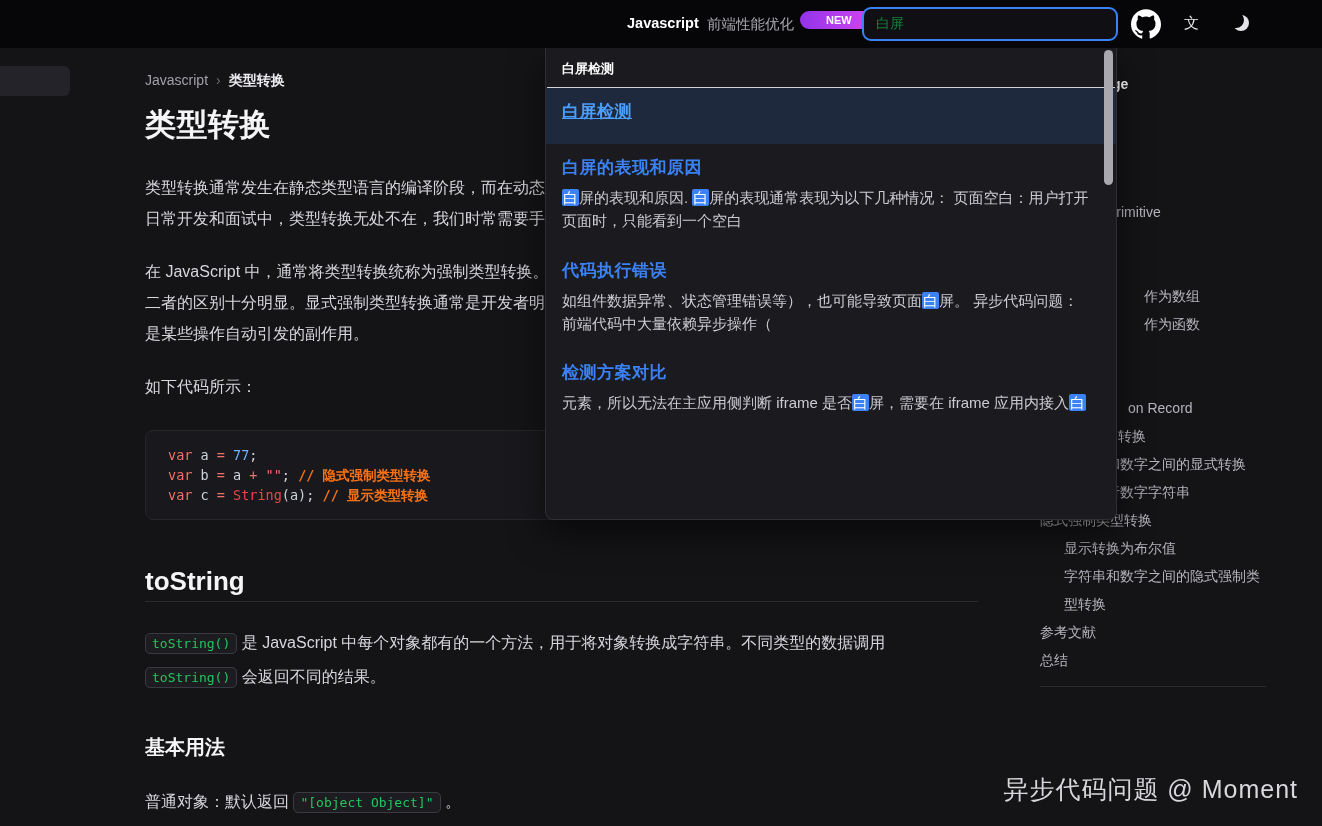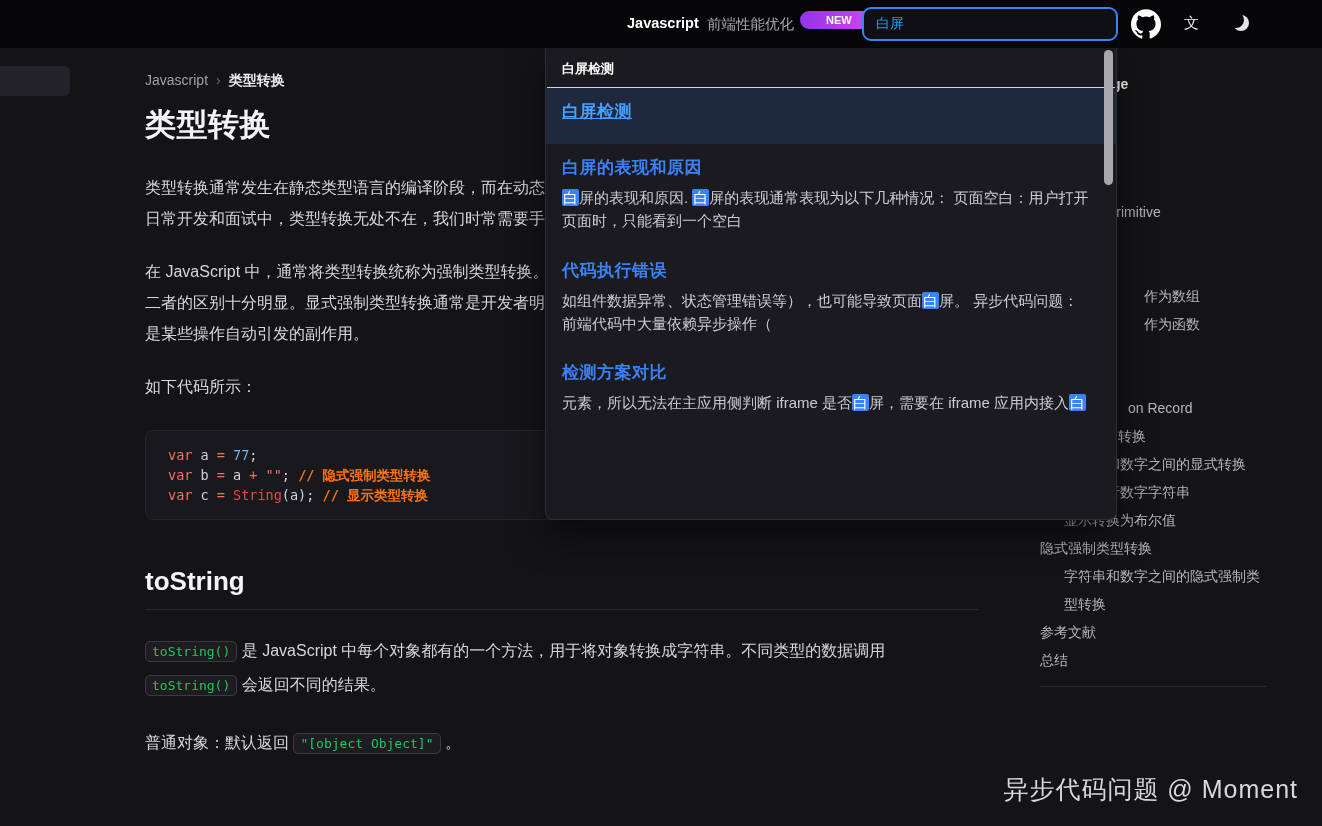--- a/index.html
+++ b/index.html
@@ -12,21 +12,21 @@
   }
 
   
   .navbar { position:absolute; top:0; left:0; width:1322px; height:48px; background:#060608; z-index:50; }
   .nav-link1 { position:absolute; left:627px; top:15px; font-size:14.5px; font-weight:600; color:#ffffff; cursor:pointer; }
   .nav-link2 { position:absolute; left:707px; top:15px; font-size:14.5px; color:#a8a8b0; cursor:pointer; }
   .new-badge { position:absolute; left:800px; top:11px; font-size:11px; font-weight:700; color:#fff;
     padding:3px 26px; border-radius:11px; background:linear-gradient(90deg,#9333ea,#d946ef); }
   .search-input { position:absolute; left:862px; top:7px; width:256px; height:34px;
     background:#101014; border:2px solid #3b82f6; border-radius:9px; outline:none;
-    color:#0ea5e9; font-size:14px; padding:0 12px; font-family:inherit; }
+    color:#15803d; font-size:14px; padding:0 12px; font-family:inherit; }
   .gh-icon { position:absolute; left:1131px; top:9px; width:30px; height:30px; cursor:pointer; }
   .translate-icon { position:absolute; left:1184px; top:14px; font-size:15px; color:#e8e8ec; cursor:pointer; }
   .moon-icon { position:absolute; left:1233px; top:15px; width:16px; height:16px; border-radius:50%;
     box-shadow:inset -5px -3px 0 0 #e4e4e8; cursor:pointer; }
 
   
   .sidebar-stub { position:absolute; left:0; top:66px; width:70px; height:30px; background:#232329; border-radius:0 6px 6px 0; z-index:2; }
 
   
   .main { position:absolute; left:145px; top:48px; width:833px; z-index:1; }
@@ -41,21 +41,21 @@
     font-size:13.5px; line-height:20px; overflow:hidden; }
   .code-line { white-space:pre; }
   .tok-kw  { color:#f47067; }
   .tok-op  { color:#f47067; }
   .tok-str { color:#f47067; }
   .tok-num { color:#6cb6ff; }
   .tok-fn  { color:#ef4444; }
   .tok-cm  { color:#f97316;font-weight:bold; }
   .tok-pl  { color:#cdd3da; }
   h2.section-title { margin-top:46px; font-size:26px; font-weight:700; color:#f5f5f7;
-    padding-bottom:12px; border-bottom:1px solid #2a2a30; }
+    padding-bottom:4px; border-bottom:1px solid #2a2a30; }
   .rich-para { margin-top:24px; font-size:16px; line-height:33px; color:#d6d6dc; }
   .inline-code { font-family:"DejaVu Sans Mono","Liberation Mono",monospace; font-size:13px;
     border:1px solid #3a3a42; background:#1d1d21; border-radius:5px; padding:2px 6px; color:#22c55e; }
   h3.sub-title { margin-top:40px; font-size:20px; font-weight:700; color:#f5f5f7; }
 
   
   .toc { position:absolute; left:1040px; top:70px; width:228px; z-index:1; }
   .toc-header { font-size:14px; font-weight:700; color:#ffffff; margin:6px 0 18px; height:20px; }
   .toc-item { font-size:14px; color:#b4b4bc; height:28px; line-height:28px; white-space:nowrap; cursor:pointer; }
   .toc-item.wrap { white-space:normal; height:56px; line-height:28px; }
@@ -102,20 +102,21 @@
   </div>
   <h1 class="page-title">类型转换</h1>
   <div class="intro">
       <p class="para">类型转换通常发生在静态类型语言的编译阶段，而在动态<br>日常开发和面试中，类型转换无处不在，我们时常需要手</p>
       <p class="para">在 JavaScript 中，通常将类型转换统称为强制类型转换。<br>二者的区别十分明显。显式强制类型转换通常是开发者明<br>是某些操作自动引发的副作用。</p>
       <p class="para">如下代码所示：</p>
     </div>
   <pre class="code-block" id="code1"><div class="code-line"><span class="tok-kw">var</span><span class="tok-pl"> a </span><span class="tok-op">=</span><span class="tok-pl"> </span><span class="tok-num">77</span><span class="tok-pl">;</span></div><div class="code-line"><span class="tok-kw">var</span><span class="tok-pl"> b </span><span class="tok-op">=</span><span class="tok-pl"> a </span><span class="tok-op">+</span><span class="tok-pl"> </span><span class="tok-str">""</span><span class="tok-pl">; </span><span class="tok-cm">// 隐式强制类型转换</span></div><div class="code-line"><span class="tok-kw">var</span><span class="tok-pl"> c </span><span class="tok-op">=</span><span class="tok-pl"> </span><span class="tok-fn">String</span><span class="tok-pl">(a)</span><span class="tok-pl">; </span><span class="tok-cm">// 显示类型转换</span></div></pre>
   <h2 class="section-title">toString</h2>
   <p class="rich-para" id="tostring-para"><code class="inline-code">toString()</code> 是 JavaScript 中每个对象都有的一个方法，用于将对象转换成字符串。不同类型的数据调用 <code class="inline-code">toString()</code> 会返回不同的结果。</p>
+  <h3 class="sub-title">基本用法</h3>
   <p class="rich-para" id="basic-para">普通对象：默认返回 <code class="inline-code">"[object Object]"</code> 。</p>
 
 </main>
 
 <aside class="toc">
   <div class="toc-header" style="margin-left:72px;">ge</div>
   <div>
       <div class="toc-item" style="margin-left: 0px;"></div>
       <div class="toc-item" style="margin-left: 63px;">类</div>
       <div class="toc-item" style="margin-left: 0px;"></div>
@@ -123,22 +124,22 @@
       <div class="toc-item" style="margin-left: 55px;">化</div>
       <div class="toc-item" style="margin-left: 0px;"></div>
       <div class="toc-item" style="margin-left: 104px;">作为数组</div>
       <div class="toc-item" style="margin-left: 104px;">作为函数</div>
       <div class="toc-item" style="margin-left: 0px;"></div>
       <div class="toc-item" style="margin-left: 0px;"></div>
       <div class="toc-item" style="margin-left: 88px;">on Record</div>
       <div class="toc-item" style="margin-left: 78px;">转换</div>
       <div class="toc-item" style="margin-left: 24px;">字符串和数字之间的显式转换</div>
       <div class="toc-item" style="margin-left: 24px;">显式解析数字字符串</div>
+      <div class="toc-item" style="margin-left: 0px;">隐式强制类型转换</div>
       <div class="toc-item" style="margin-left: 24px;">显示转换为布尔值</div>
-      <div class="toc-item" style="margin-left: 0px;">隐式强制类型转换</div>
       <div class="toc-item wrap" style="margin-left: 24px; width: 204px;">字符串和数字之间的隐式强制类型转换</div>
       <div class="toc-item" style="margin-left: 0px;">参考文献</div>
       <div class="toc-item" style="margin-left: 0px;">总结</div>
     </div>
   <div class="toc-divider"></div>
 </aside>
 
 <div class="dropdown">
   <div class="dropdown-header">白屏检测</div>
   <div class="dropdown-divider"></div>

